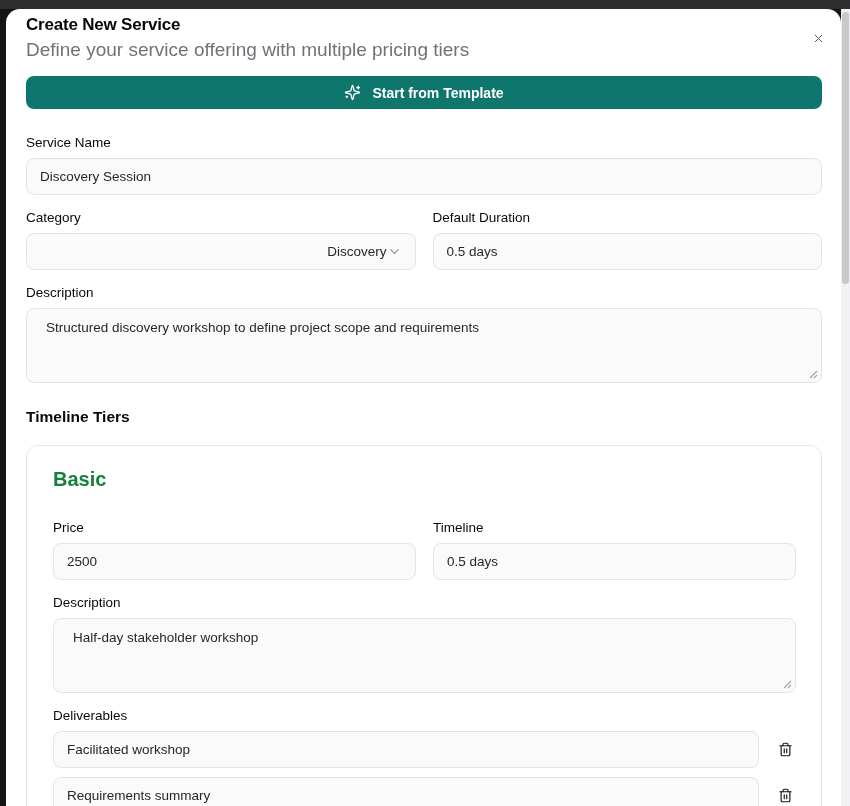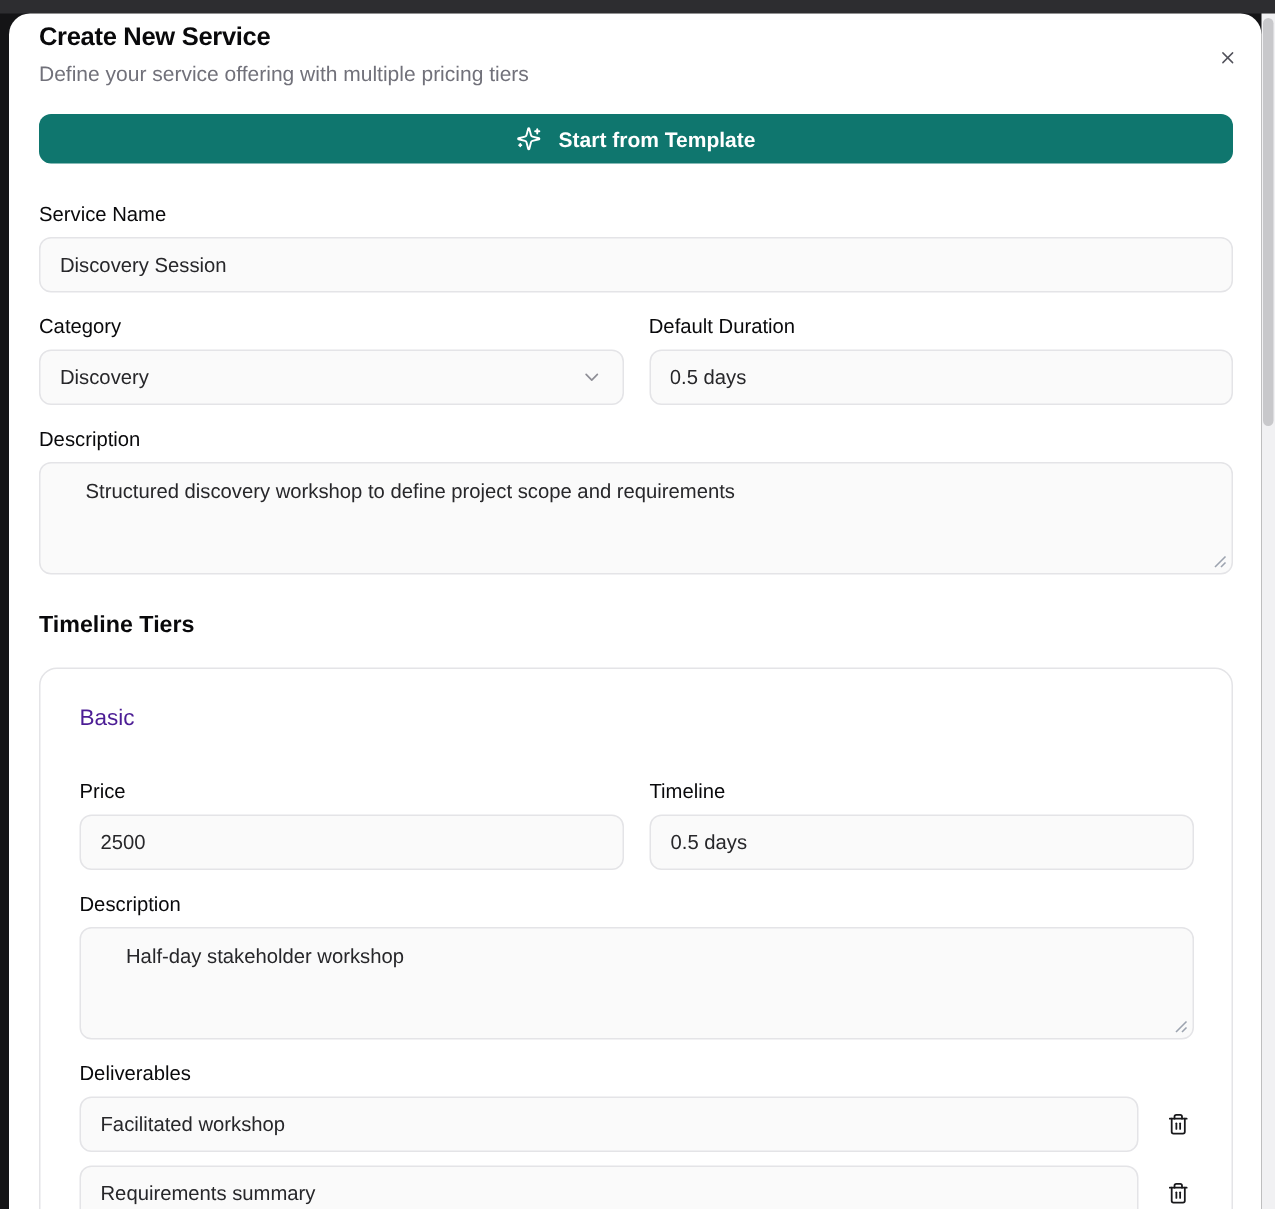--- a/index.html
+++ b/index.html
@@ -28,21 +28,21 @@
     display: flex; align-items: center; justify-content: center;
     color: #52525b;
   }
   .dialog-title {
     margin-top: 6px;
     font-size: 17px; line-height: 19px; font-weight: 700;
     color: #09090b; letter-spacing: -0.2px;
   }
   .dialog-subtitle {
     margin-top: 8px;
-    font-size: 14px; line-height: 15px; font-weight: 400;
+    font-size: 19px; line-height: 15px; font-weight: 400;
     color: #71717a;
   }
   .template-btn {
     margin-top: 19px;
     width: 100%; height: 33px;
     border: none; border-radius: 8px;
     background: #0f766e; color: #ffffff;
     font-family: "Liberation Sans", sans-serif;
     font-size: 14px; font-weight: 600;
     display: flex; align-items: center; justify-content: center; gap: 11px;
@@ -59,52 +59,52 @@
     margin-top: 8px;
     width: 100%; height: 37px;
     background: #fafafa;
     border: 1px solid #e4e4e7; border-radius: 8px;
     padding: 12px 13px;
     font-family: "Liberation Sans", sans-serif;
     font-size: 13.5px; color: #27272a;
   }
   .text-input { outline: none; }
   .select-box {
-    display: flex; align-items: center; justify-content: space-between;
+    display: flex; align-items: center; justify-content: flex-end;
     cursor: pointer;
   }
   .grid-2 {
     display: grid; grid-template-columns: 1fr 1fr; gap: 17px;
   }
   .textarea-wrap { position: relative; margin-top: 8px; }
   .textarea-wrap textarea {
     display: block; width: 100%; height: 75px;
     background: #fafafa;
     border: 1px solid #e4e4e7; border-radius: 8px;
-    padding: 10px 30px;
+    padding: 10px 19px;
     font-family: "Liberation Sans", sans-serif;
     font-size: 13.5px; line-height: 17px; color: #27272a;
     resize: none; outline: none; overflow: hidden;
   }
   .resize-handle { position: absolute; right: 4px; bottom: 4px; }
   .section-heading {
     margin-top: 25px;
     font-size: 15.5px; line-height: 17px; font-weight: 700;
     color: #09090b;
   }
   .tier-card {
     margin-top: 20px;
     border: 1px solid #e4e4e7; border-radius: 12px;
     background: #ffffff;
     padding: 25px 25px 25px 26px;
     height: 620px;
   }
   .tier-name {
-    font-size: 15px; line-height: 16px; font-weight: 400;
-    color: #4c1d95;
+    font-size: 20px; line-height: 16px; font-weight: 700;
+    color: #15803d;
   }
   .tier-grid { margin-top: 33px; }
   .deliverable-row {
     margin-top: 8px;
     display: flex; align-items: center; gap: 15px;
   }
   .deliverable-row + .deliverable-row { margin-top: 9px; }
   .deliverable-row .text-input { margin-top: 0; flex: 1; }
   .trash-btn {
     flex: 0 0 auto;

